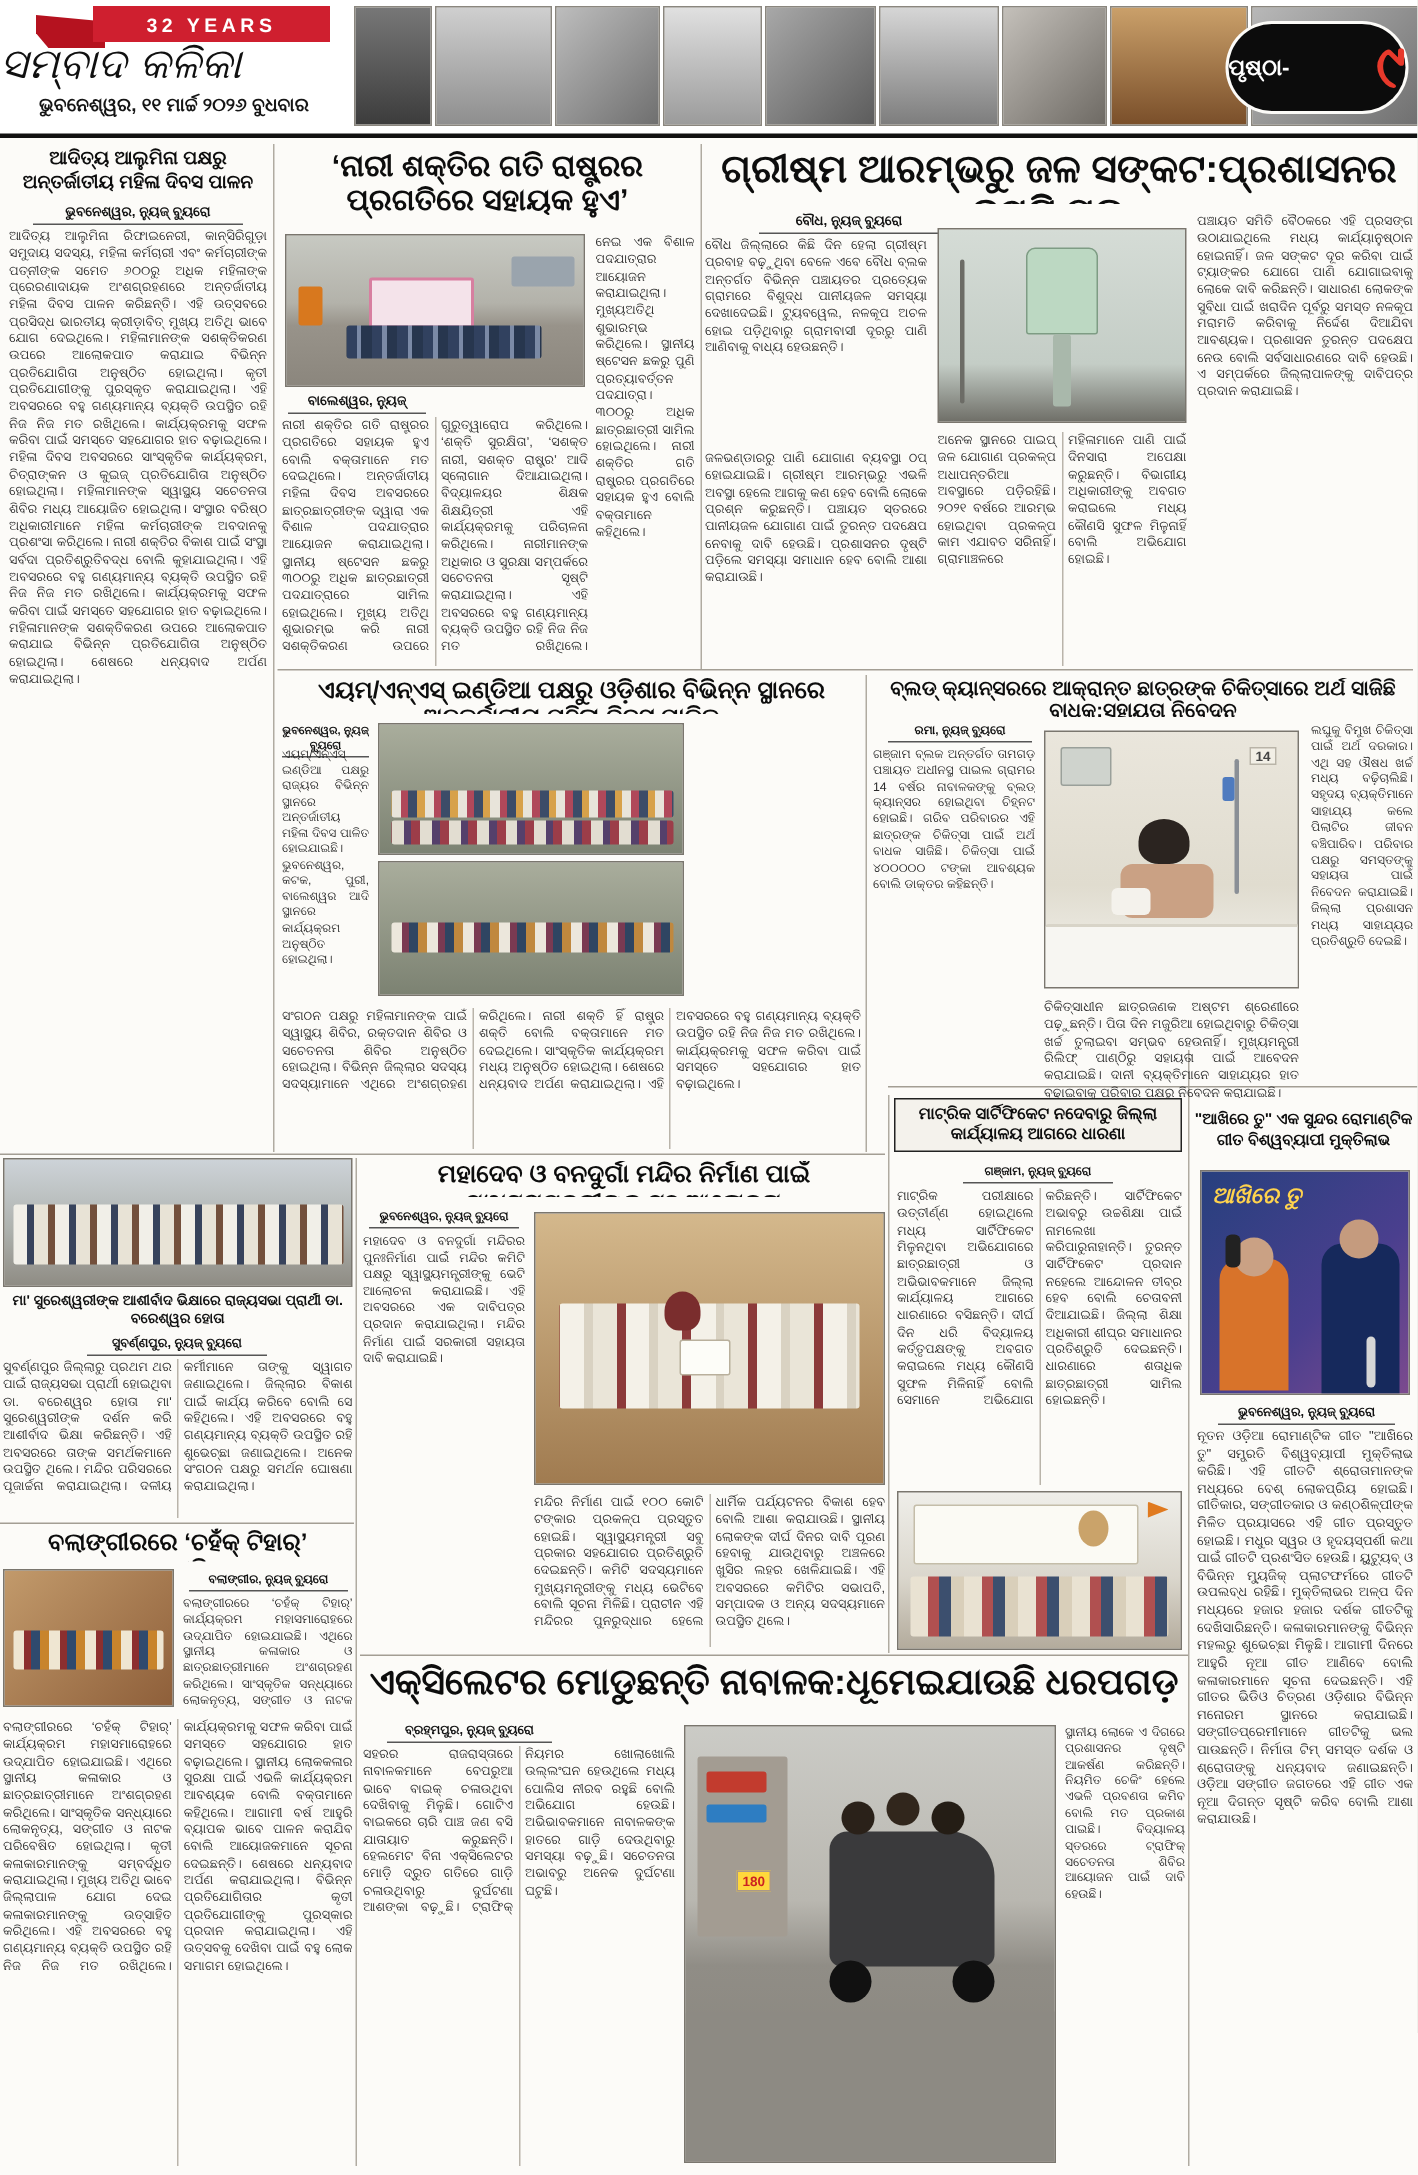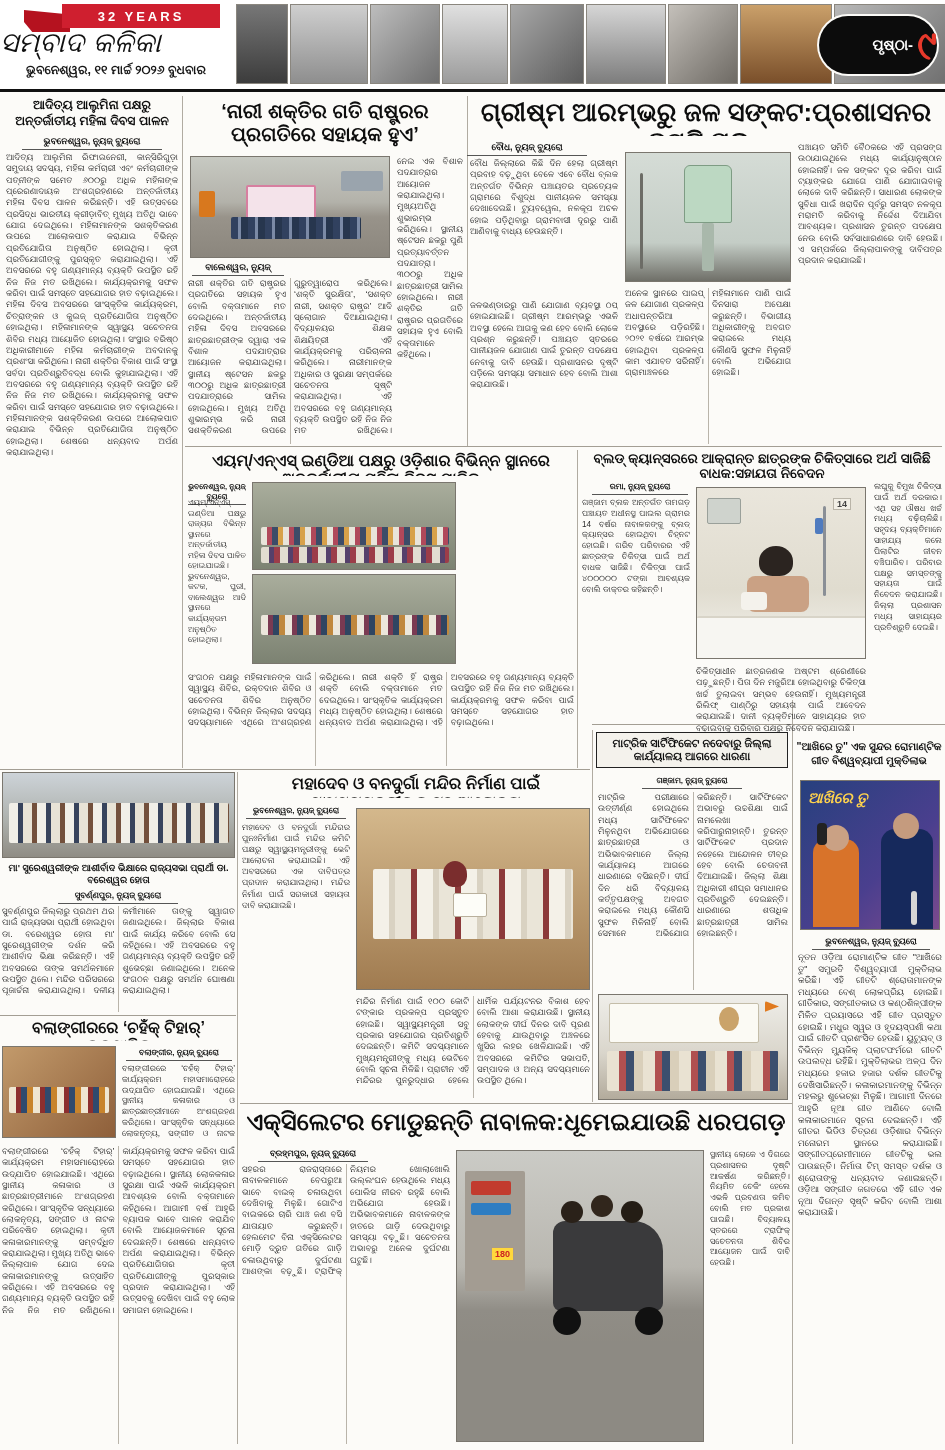--- a/index.html
+++ b/index.html
@@ -34,22 +34,22 @@
   .rib-tail.left  { left:24px; clip-path:polygon(0 0,100% 20%,100% 100%,18% 100%,0 55%); }
   .rib-tail.right { right:24px; left:auto; clip-path:polygon(0 20%,100% 0,100% 55%,82% 100%,0 100%); }
   #paper-title { position:absolute; left:0; top:26px; width:232px; text-align:left;
                  font-family:"DejaVu Serif", serif; font-weight:normal; font-style:italic;
                  font-size:28px; color:#101010; }
   #paper-date { position:absolute; left:0; top:63px; width:232px; text-align:center;
                 font-size:12.5px; font-weight:bold; color:#151515; }
   #collage { position:absolute; left:236px; top:4px; width:706px; height:80px; display:flex; gap:2px; background:#fff; }
   #collage .tile { flex:1 0 auto; height:100%; border:1px solid #8a867e; }
   #page-badge { position:absolute; right:8px; top:16px; width:118px; height:58px; background:#0c0c0c;
-                border-radius:29px; display:flex; align-items:center; justify-content:flex-end; gap:4px;
-                box-shadow:0 0 0 2px #fcfbf8;padding-left:29px; }
+                border-radius:29px; display:flex; align-items:center; justify-content:space-between; gap:4px;
+                box-shadow:0 0 0 2px #fcfbf8; }
   #page-badge .lbl { color:#fff; font-weight:bold; font-size:15px; }
   #page-badge .num { color:#e8392b; font-weight:bold; font-size:40px; line-height:1; }
 
   
   .boxed { border:1.5px solid #222; background:#f4f2ec; padding:4px 3px; }
 
   
   .ph-collage1{background:linear-gradient(180deg,#777,#3c3c3c);}
   .ph-collage2{background:linear-gradient(180deg,#cfcfcf,#8e8e8e);}
   .ph-collage3{background:linear-gradient(135deg,#bdbdbd,#6f6f6f);}
@@ -130,21 +130,21 @@
     <div class="fig" style="left:55px;top:28px;width:70px;height:34px;background:#f4e3ea;border:2px solid #d77fa0"></div>
     <div class="fig" style="left:8px;top:34px;width:16px;height:26px;background:#d8781e"></div>
     <div class="fig" style="left:40px;top:60px;width:130px;height:22px;background:repeating-linear-gradient(90deg,#31415f 0 7px,#7b8aa6 7px 10px,#27364e 10px 17px)"></div>
     <div class="fig" style="left:150px;top:14px;width:42px;height:20px;background:#9aa4ad"></div>
   </div>
   <div class="dateline" style="left:192px;top:262px;width:92px">ବାଲେଶ୍ୱର, ନ୍ୟୁଜ୍</div>
   <div class="body-text cols2" style="left:188px;top:278px;width:204px;height:166px">ନାରୀ ଶକ୍ତିର ଗତି ରାଷ୍ଟ୍ରର ପ୍ରଗତିରେ ସହାୟକ ହୁଏ ବୋଲି ବକ୍ତାମାନେ ମତ ଦେଇଥିଲେ। ଅନ୍ତର୍ଜାତୀୟ ମହିଳା ଦିବସ ଅବସରରେ ଛାତ୍ରଛାତ୍ରୀଙ୍କ ଦ୍ୱାରା ଏକ ବିଶାଳ ପଦଯାତ୍ରାର ଆୟୋଜନ କରାଯାଇଥିଲା। ସ୍ଥାନୀୟ ଷ୍ଟେସନ ଛକରୁ ୩୦୦ରୁ ଅଧିକ ଛାତ୍ରଛାତ୍ରୀ ପଦଯାତ୍ରାରେ ସାମିଲ ହୋଇଥିଲେ। ମୁଖ୍ୟ ଅତିଥି ଶୁଭାରମ୍ଭ କରି ନାରୀ ସଶକ୍ତିକରଣ ଉପରେ ଗୁରୁତ୍ୱାରୋପ କରିଥିଲେ। ‘ଶକ୍ତି ସୁରକ୍ଷିତା’, ‘ସଶକ୍ତ ନାରୀ, ସଶକ୍ତ ରାଷ୍ଟ୍ର’ ଆଦି ସ୍ଲୋଗାନ ଦିଆଯାଇଥିଲା। ବିଦ୍ୟାଳୟର ଶିକ୍ଷକ ଶିକ୍ଷୟିତ୍ରୀ ଏହି କାର୍ଯ୍ୟକ୍ରମକୁ ପରିଚାଳନା କରିଥିଲେ। ନାରୀମାନଙ୍କ ଅଧିକାର ଓ ସୁରକ୍ଷା ସମ୍ପର୍କରେ ସଚେତନତା ସୃଷ୍ଟି କରାଯାଇଥିଲା। ଏହି ଅବସରରେ ବହୁ ଗଣ୍ୟମାନ୍ୟ ବ୍ୟକ୍ତି ଉପସ୍ଥିତ ରହି ନିଜ ନିଜ ମତ ରଖିଥିଲେ। କାର୍ଯ୍ୟକ୍ରମକୁ ସଫଳ କରିବା ପାଇଁ ସମସ୍ତେ ସହଯୋଗର ହାତ ବଢ଼ାଇଥିଲେ। ଶେଷରେ ଧନ୍ୟବାଦ ଅର୍ପଣ କରାଯାଇଥିଲା।</div>
   <div class="body-text" style="left:397px;top:156px;width:66px;height:288px">ନେଇ ଏକ ବିଶାଳ ପଦଯାତ୍ରାର ଆୟୋଜନ କରାଯାଇଥିଲା। ମୁଖ୍ୟଅତିଥି ଶୁଭାରମ୍ଭ କରିଥିଲେ। ସ୍ଥାନୀୟ ଷ୍ଟେସନ ଛକରୁ ପୁଣି ପ୍ରତ୍ୟାବର୍ତ୍ତନ ପଦଯାତ୍ରା। ୩୦୦ରୁ ଅଧିକ ଛାତ୍ରଛାତ୍ରୀ ସାମିଲ ହୋଇଥିଲେ। ନାରୀ ଶକ୍ତିର ଗତି ରାଷ୍ଟ୍ରର ପ୍ରଗତିରେ ସହାୟକ ହୁଏ ବୋଲି ବକ୍ତାମାନେ କହିଥିଲେ।</div>
 
   <div class="headline" style="left:470px;top:98px;width:472px;height:38px;font-size:26px;line-height:1.1">ଗ୍ରୀଷ୍ମ ଆରମ୍ଭରୁ ଜଳ ସଙ୍କଟ:ପ୍ରଶାସନର ଦୃଷ୍ଟି ପଡ଼ୁ</div>
-  <div class="dateline" style="left:467px;top:142px;width:120px">ବୌଧ, ନ୍ୟୁଜ୍ ବ୍ୟୁରୋ</div>
+  <div class="dateline" style="left:506px;top:142px;width:120px">ବୌଧ, ନ୍ୟୁଜ୍ ବ୍ୟୁରୋ</div>
   <div class="body-text" style="left:470px;top:158px;width:148px;height:286px">ବୌଧ ଜିଲ୍ଲାରେ କିଛି ଦିନ ହେଲା ଗ୍ରୀଷ୍ମ ପ୍ରବାହ ବଢ଼ୁଥିବା ବେଳେ ଏବେ ବୌଧ ବ୍ଲକ ଅନ୍ତର୍ଗତ ବିଭିନ୍ନ ପଞ୍ଚାୟତର ପ୍ରତ୍ୟେକ ଗ୍ରାମରେ ବିଶୁଦ୍ଧ ପାନୀୟଜଳ ସମସ୍ୟା ଦେଖାଦେଇଛି। ଟ୍ୟୁବୱେଲ, ନଳକୂପ ଅଚଳ ହୋଇ ପଡ଼ିଥିବାରୁ ଗ୍ରାମବାସୀ ଦୂରରୁ ପାଣି ଆଣିବାକୁ ବାଧ୍ୟ ହେଉଛନ୍ତି।</div>
   <div class="photo ph-tank" style="left:625px;top:152px;width:166px;height:130px">
     <div class="fig" style="left:58px;top:12px;width:48px;height:58px;background:#bcd8c2;border:1px solid #7e9c84;border-radius:6px 6px 2px 2px"></div>
     <div class="fig" style="left:76px;top:70px;width:12px;height:48px;background:#a9b8ab"></div>
     <div class="fig" style="left:14px;top:20px;width:3px;height:96px;background:#6c6c66"></div>
   </div>
   <div class="body-text cols2" style="left:625px;top:288px;width:166px;height:156px">ଅନେକ ସ୍ଥାନରେ ପାଇପ୍ ଜଳ ଯୋଗାଣ ପ୍ରକଳ୍ପ ଅଧାପନ୍ତରିଆ ଅବସ୍ଥାରେ ପଡ଼ିରହିଛି। ୨୦୨୧ ବର୍ଷରେ ଆରମ୍ଭ ହୋଇଥିବା ପ୍ରକଳ୍ପ କାମ ଏଯାବତ ସରିନାହିଁ। ଗ୍ରାମାଞ୍ଚଳରେ ମହିଳାମାନେ ପାଣି ପାଇଁ ଦିନସାରା ଅପେକ୍ଷା କରୁଛନ୍ତି। ବିଭାଗୀୟ ଅଧିକାରୀଙ୍କୁ ଅବଗତ କରାଇଲେ ମଧ୍ୟ କୌଣସି ସୁଫଳ ମିଳୁନାହିଁ ବୋଲି ଅଭିଯୋଗ ହୋଇଛି।</div>
   <div class="body-text" style="left:470px;top:158px;width:0;height:0"></div>
   <div class="body-text" style="left:798px;top:142px;width:144px;height:302px">ପଞ୍ଚାୟତ ସମିତି ବୈଠକରେ ଏହି ପ୍ରସଙ୍ଗ ଉଠାଯାଇଥିଲେ ମଧ୍ୟ କାର୍ଯ୍ୟାନୁଷ୍ଠାନ ହୋଇନାହିଁ। ଜଳ ସଙ୍କଟ ଦୂର କରିବା ପାଇଁ ଟ୍ୟାଙ୍କର ଯୋଗେ ପାଣି ଯୋଗାଇବାକୁ ଲୋକେ ଦାବି କରିଛନ୍ତି। ସାଧାରଣ ଲୋକଙ୍କ ସୁବିଧା ପାଇଁ ଖରାଦିନ ପୂର୍ବରୁ ସମସ୍ତ ନଳକୂପ ମରାମତି କରିବାକୁ ନିର୍ଦ୍ଦେଶ ଦିଆଯିବା ଆବଶ୍ୟକ। ପ୍ରଶାସନ ତୁରନ୍ତ ପଦକ୍ଷେପ ନେଉ ବୋଲି ସର୍ବସାଧାରଣରେ ଦାବି ହେଉଛି। ଏ ସମ୍ପର୍କରେ ଜିଲ୍ଲାପାଳଙ୍କୁ ଦାବିପତ୍ର ପ୍ରଦାନ କରାଯାଇଛି।</div>
   <div class="body-text" style="left:622px;top:158px;width:0;height:0"></div>

